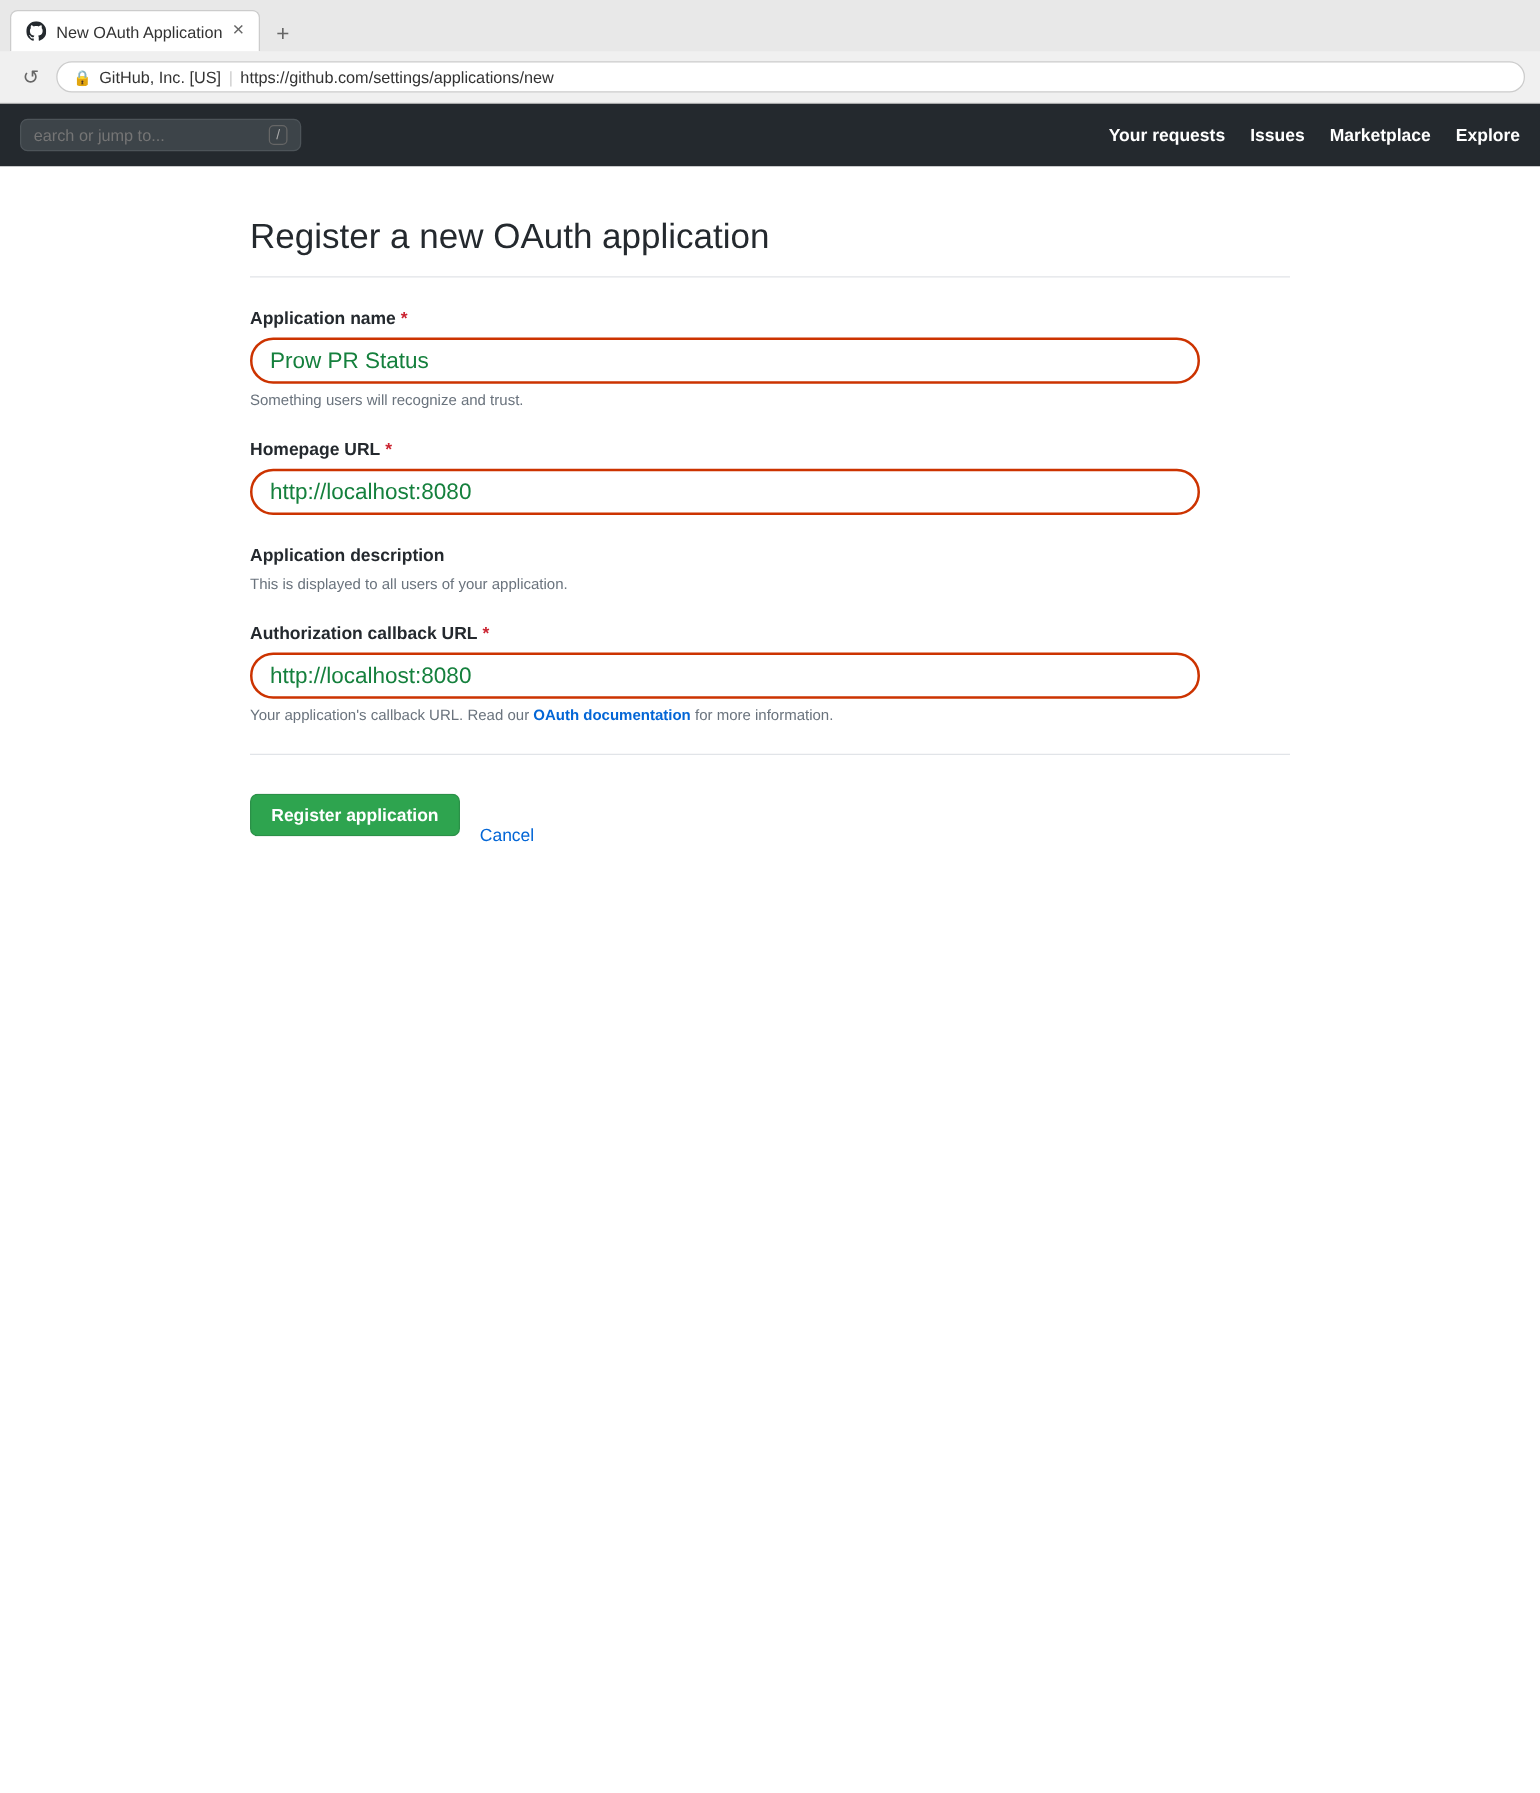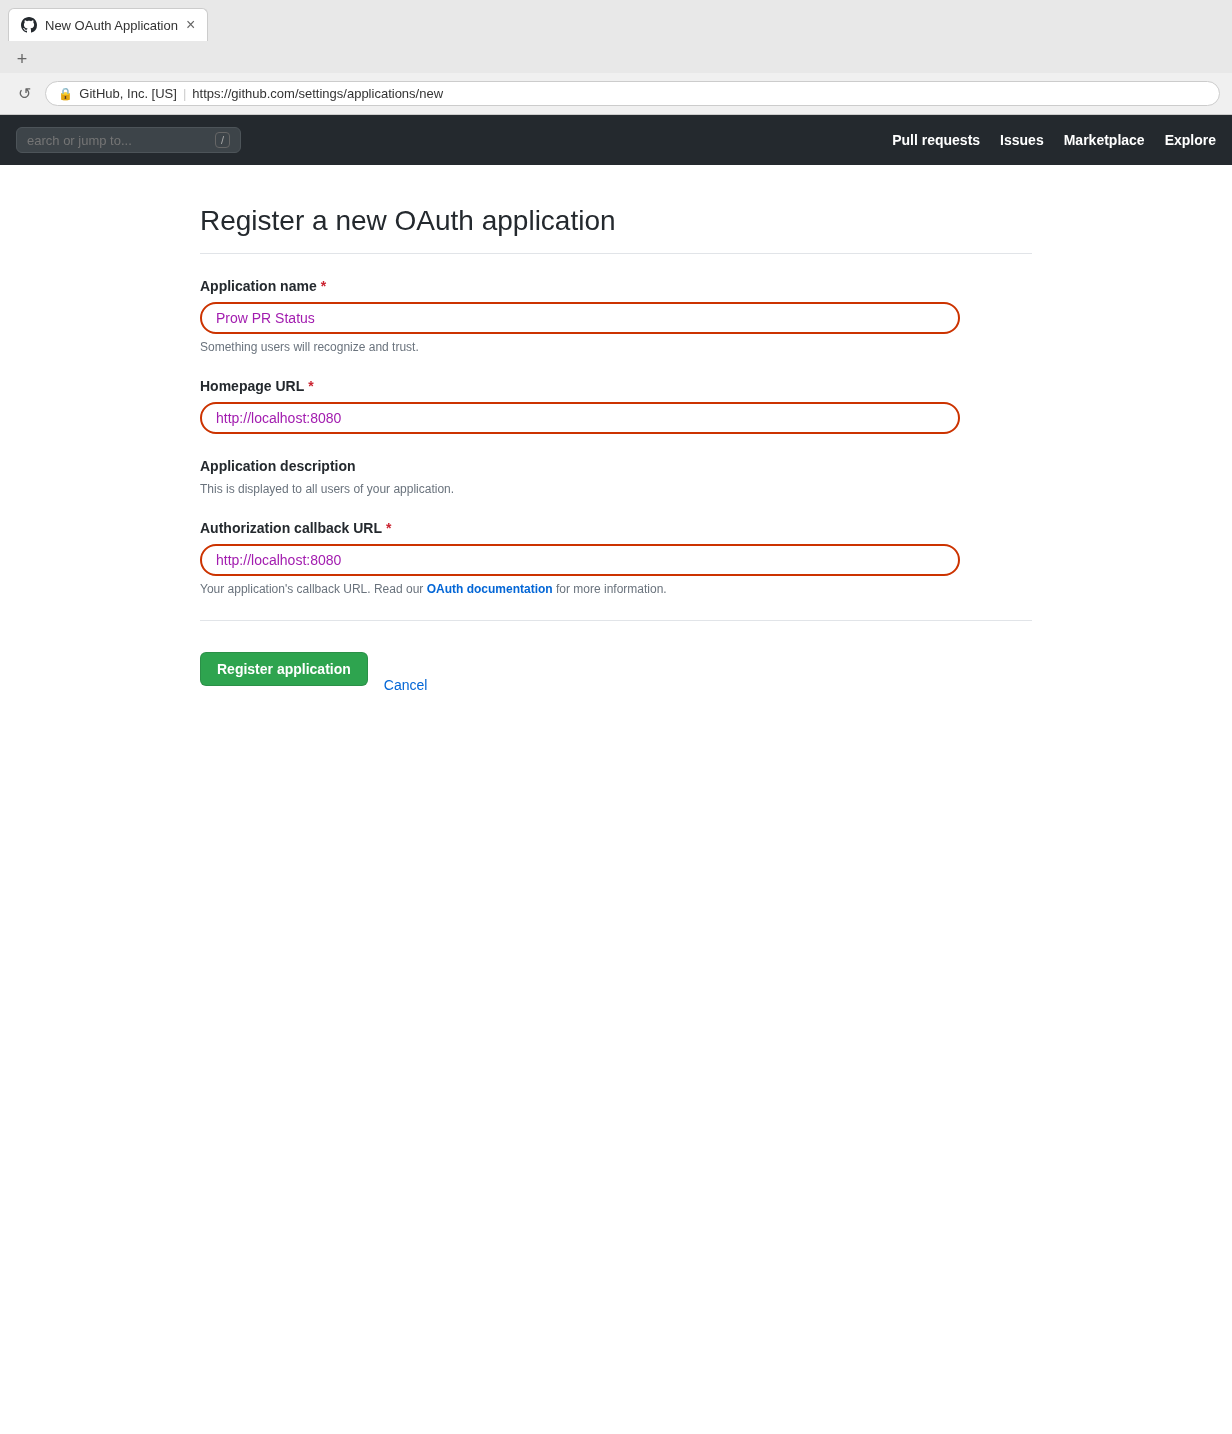--- a/index.html
+++ b/index.html
@@ -17,24 +17,23 @@
     }
 
     
     .browser-chrome {
       background: #e8e8e8;
       border-bottom: 1px solid #ccc;
     }
 
     .browser-tab-bar {
       display: flex;
-      align-items: flex-start;
+      align-items: flex-end;
       padding: 8px 8px 0 8px;
       gap: 4px;
-      flex-direction: column;
     }
 
     .browser-tab {
       display: flex;
       align-items: center;
       gap: 8px;
       background: #fff;
       border: 1px solid #ccc;
       border-bottom: none;
       border-radius: 6px 6px 0 0;
@@ -198,25 +197,25 @@
     .required-star {
       color: #cb2431;
       font-size: 14px;
     }
 
     .form-input {
       display: block;
       width: 100%;
       max-width: 760px;
       padding: 6px 12px;
-      font-size: 14px;
+      font-size: 18px;
       border: 1px solid #d1d5da;
       border-radius: 6px;
       outline: none;
-      color: #a21caf;
+      color: #15803d;
       background: #fff;
     }
 
     .form-hint {
       font-size: 12px;
       color: #6a737d;
       margin-top: 6px;
     }
 
     .form-textarea {
@@ -305,21 +304,21 @@
     </div>
   </div>
 </div>
 
 <div class="gh-header">
   <div class="gh-search-box">
     <input class="gh-search-input" type="text" placeholder="earch or jump to..." style="">
     <span class="gh-search-shortcut">/</span>
   </div>
   <nav class="gh-nav">
-    <a class="gh-nav-item">Pull requests</a>
+    <a class="gh-nav-item">Your requests</a>
     <a class="gh-nav-item">Issues</a>
     <a class="gh-nav-item">Marketplace</a>
     <a class="gh-nav-item">Explore</a>
   </nav>
 </div>
 
 <div class="main-content">
   <h1 class="page-title">Register a new OAuth application</h1>
   <hr class="divider">
 

